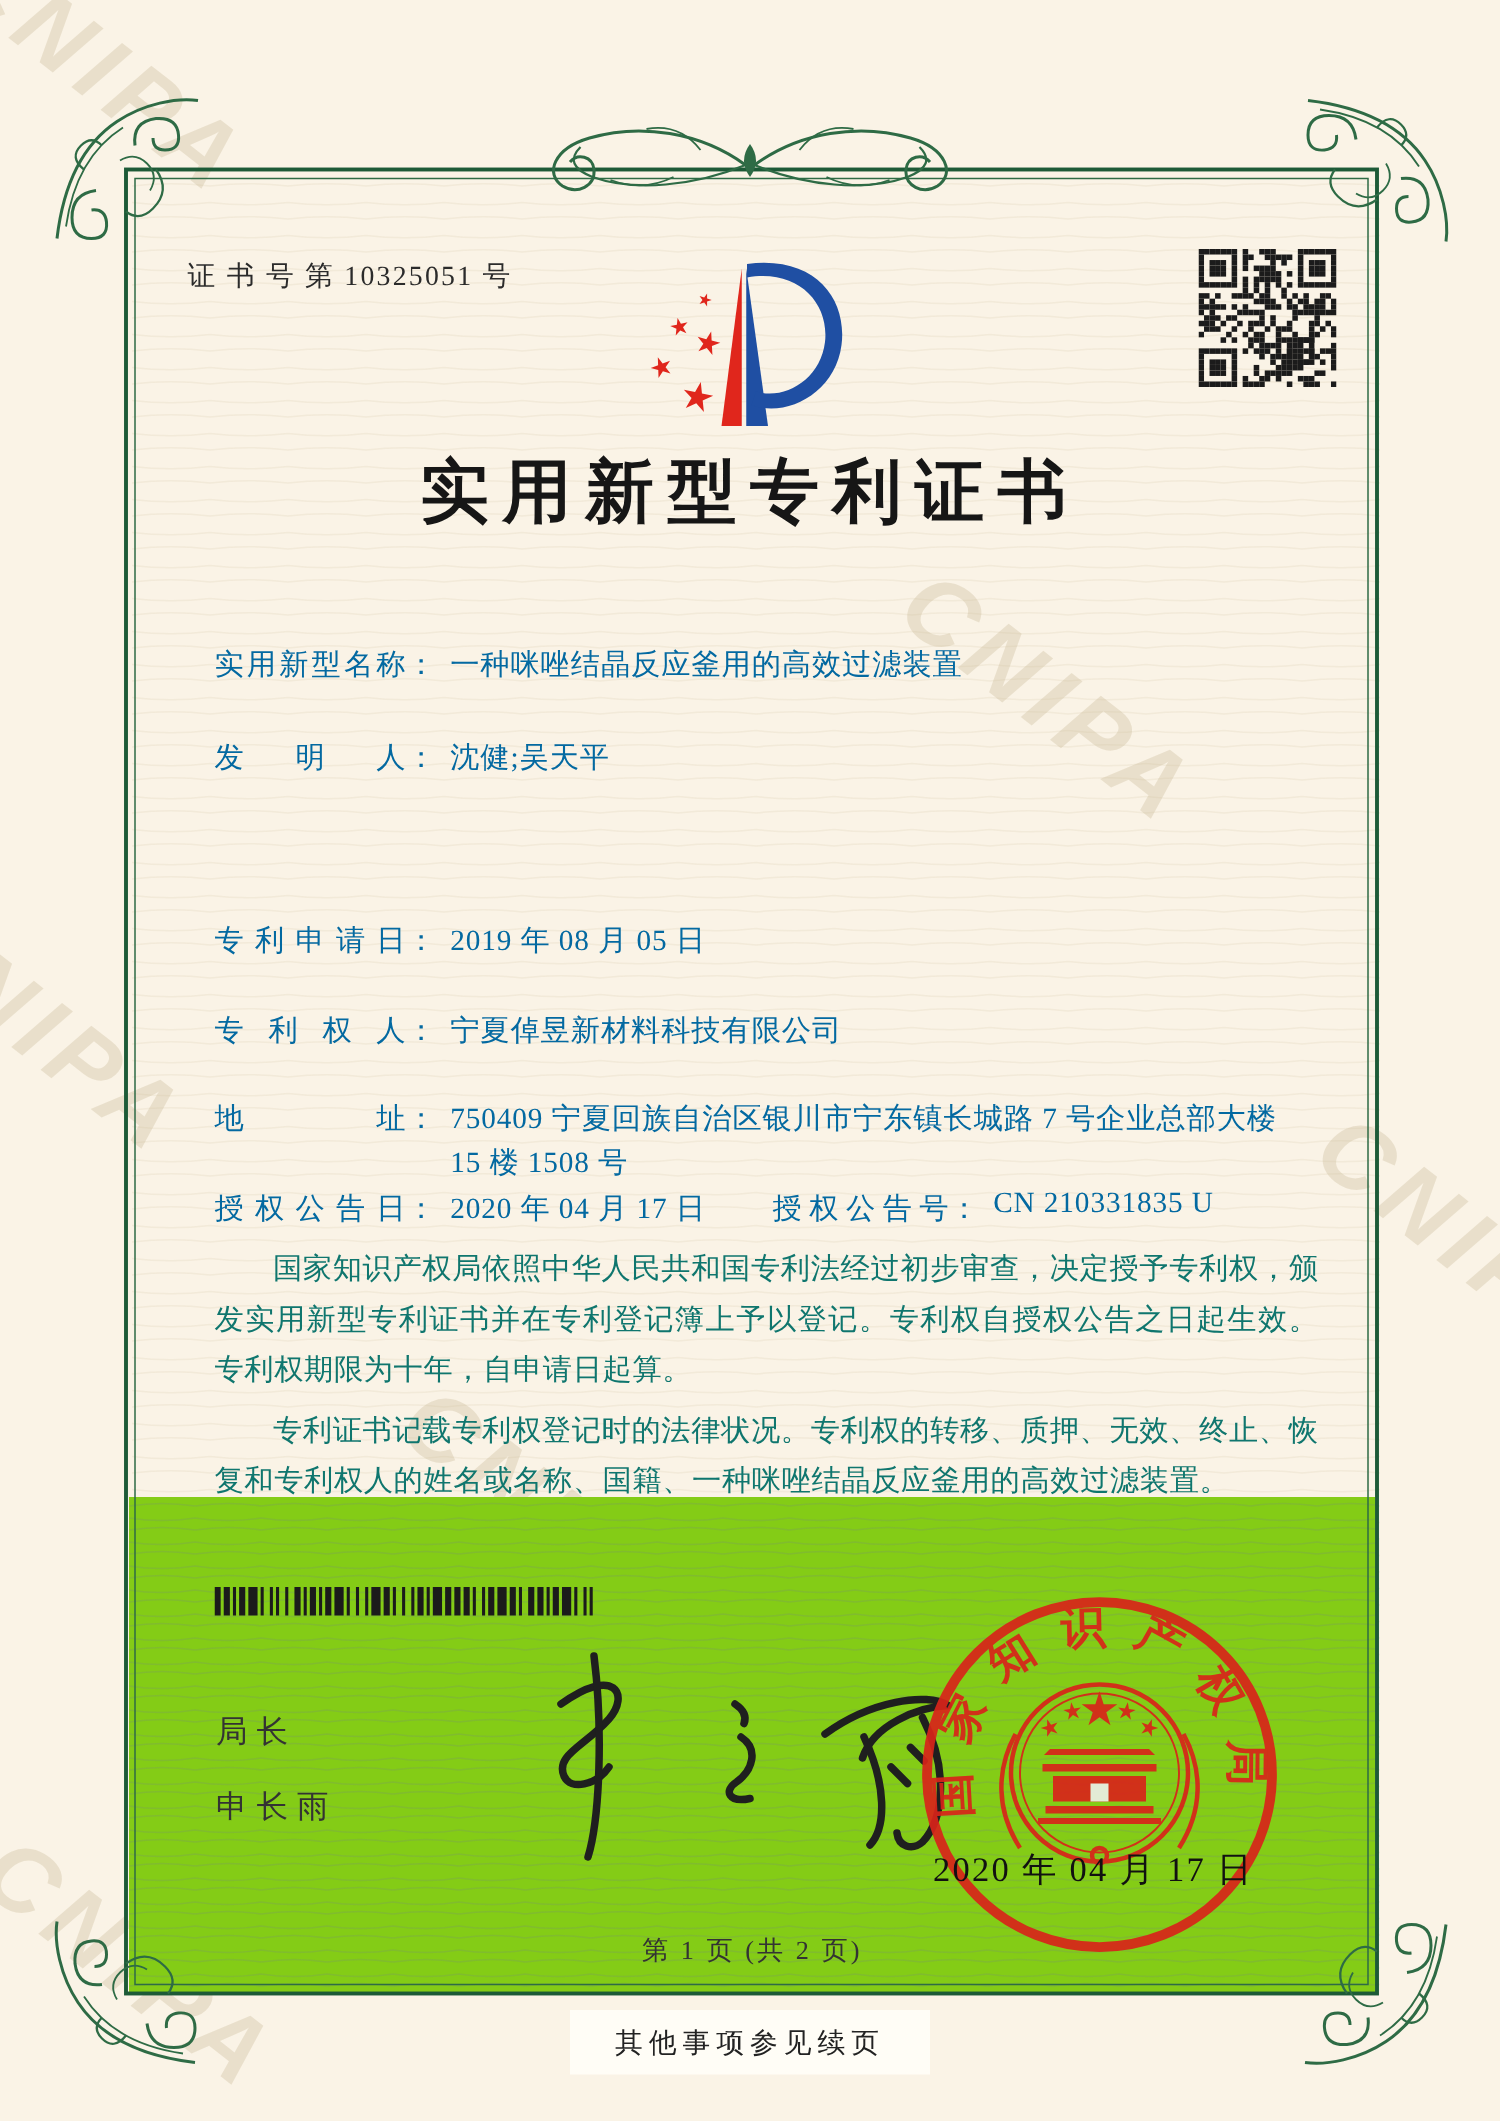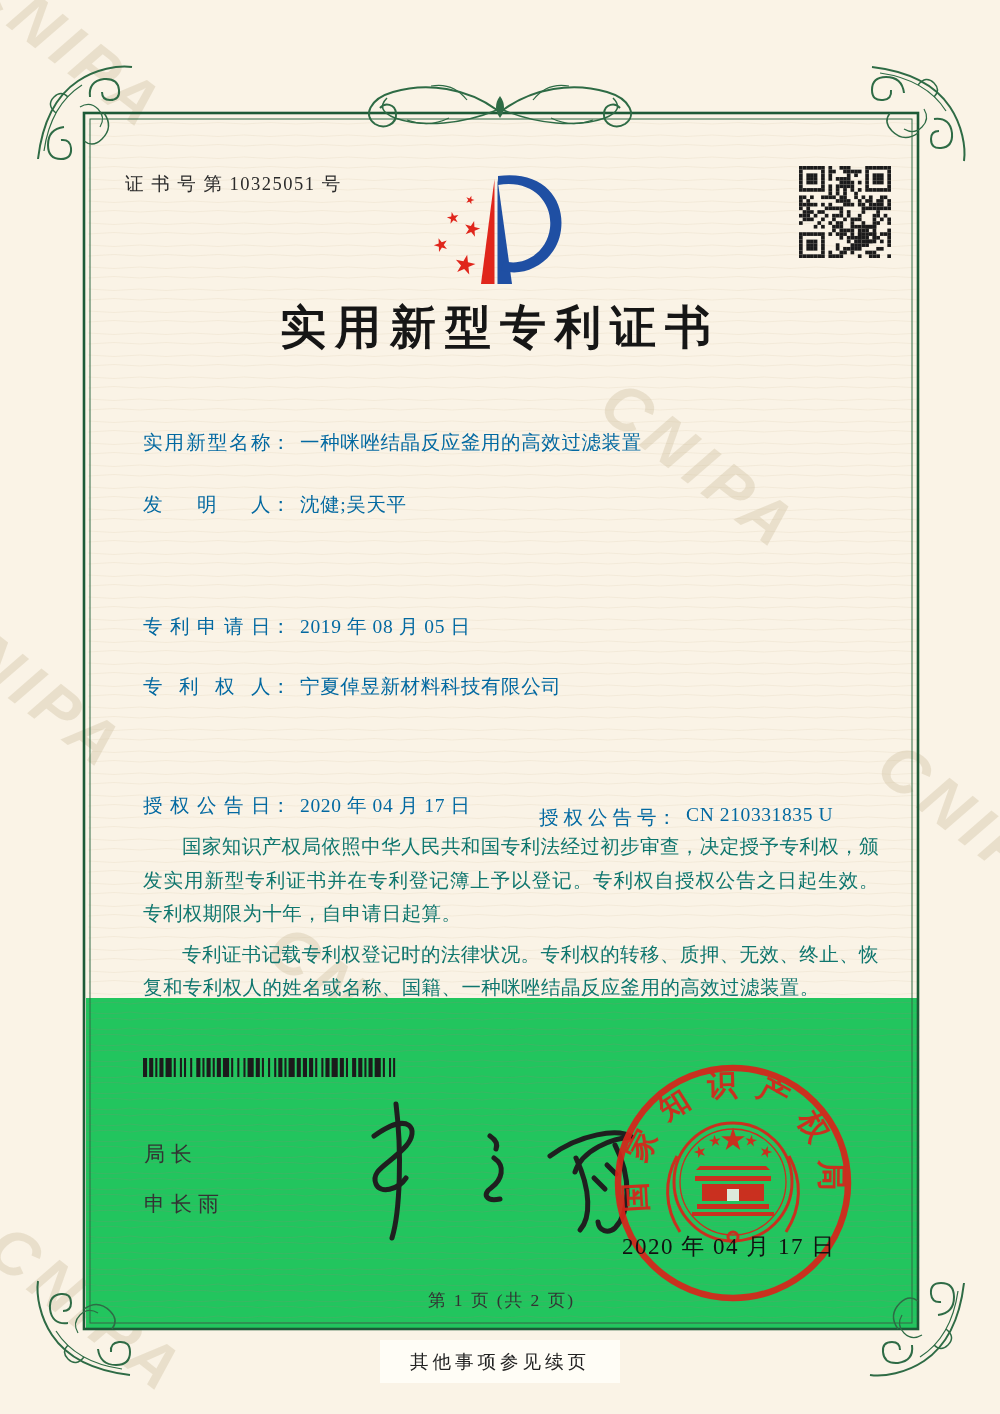--- a/index.html
+++ b/index.html
@@ -22,21 +22,21 @@
   }
 
   
   #page-waves{position:absolute;left:0;top:0;z-index:0;}
   #frame-svg{position:absolute;left:0;top:0;z-index:3;pointer-events:none;}
   #seal-svg{position:absolute;left:0;top:0;z-index:5;pointer-events:none;}
 
   
   .band{
     position:absolute;left:86px;top:998px;width:831px;height:330px;
-    background:#22c55e;z-index:2;
+    background:#84cc16;z-index:2;
   }
   .band > *{position:absolute;}
 
   
   .content{position:absolute;left:0;top:0;width:1000px;height:1414px;z-index:4;pointer-events:none;}
   .content > *{position:absolute;}
 
   .cert-no{left:125px;top:171px;font-size:18.5px;letter-spacing:1.5px;color:#2b2b2b;}
   .logo-wrap{left:398px;top:166px;}
   .qr-wrap{left:799px;top:166px;}
@@ -44,21 +44,21 @@
   .cert-title{
     left:0;top:297px;width:1000px;text-align:center;
     font-size:46px;font-weight:700;letter-spacing:9px;color:#161616;
   }
 
   .frow{left:143px;width:780px;font-size:19.5px;color:#0369a1;letter-spacing:.6px;}
   .flabel{display:inline-block;width:128px;text-align:justify;text-align-last:justify;vertical-align:top;}
   .fcolon{display:inline-block;margin-right:9px;vertical-align:top;}
   .fvalue{vertical-align:top;}
   .addr-value{display:inline-block;width:560px;line-height:29px;}
-  .grant-right{position:absolute;left:372px;top:12px;margin-left:24px;}
+  .grant-right{position:absolute;left:372px;top:0;}
   .grant-right .flabel{width:118px;}
 
   .paras{left:143px;top:830px;width:736px;}
   .paras p{
     margin:0 0 7px 0;text-indent:2em;text-align:justify;
     font-size:19.5px;line-height:33.5px;color:#0f766e;letter-spacing:.4px;
   }
 
   .signer{font-family:"Liberation Sans","DejaVu Sans",sans-serif;
     font-size:21px;color:#333;letter-spacing:6px;}
@@ -701,20 +701,23 @@
   </div>
   <div class="frow" style="top:491px">
     <span class="flabel">发明人</span><span class="fcolon">：</span><span class="fvalue">沈健;吴天平</span>
   </div>
   <div class="frow" style="top:613px">
     <span class="flabel">专利申请日</span><span class="fcolon">：</span><span class="fvalue">2019 年 08 月 05 日</span>
   </div>
   <div class="frow" style="top:673px">
     <span class="flabel">专利权人</span><span class="fcolon">：</span><span class="fvalue">宁夏倬昱新材料科技有限公司</span>
   </div>
+  <div class="frow" style="top:732px">
+    <span class="flabel">地址</span><span class="fcolon">：</span><span class="fvalue addr-value">750409 宁夏回族自治区银川市宁东镇长城路 7 号企业总部大楼 15 楼 1508 号</span>
+  </div>
 
   <div class="frow" style="top:792px">
     <span class="flabel">授权公告日</span><span class="fcolon">：</span><span class="fvalue">2020 年 04 月 17 日</span>
     <span class="grant-right">
       <span class="flabel">授权公告号</span><span class="fcolon">：</span><span class="fvalue">CN 210331835 U</span>
     </span>
   </div>
 
   <div class="paras">
     <p>国家知识产权局依照中华人民共和国专利法经过初步审查，决定授予专利权，颁发实用新型专利证书并在专利登记簿上予以登记。专利权自授权公告之日起生效。专利权期限为十年，自申请日起算。</p>

